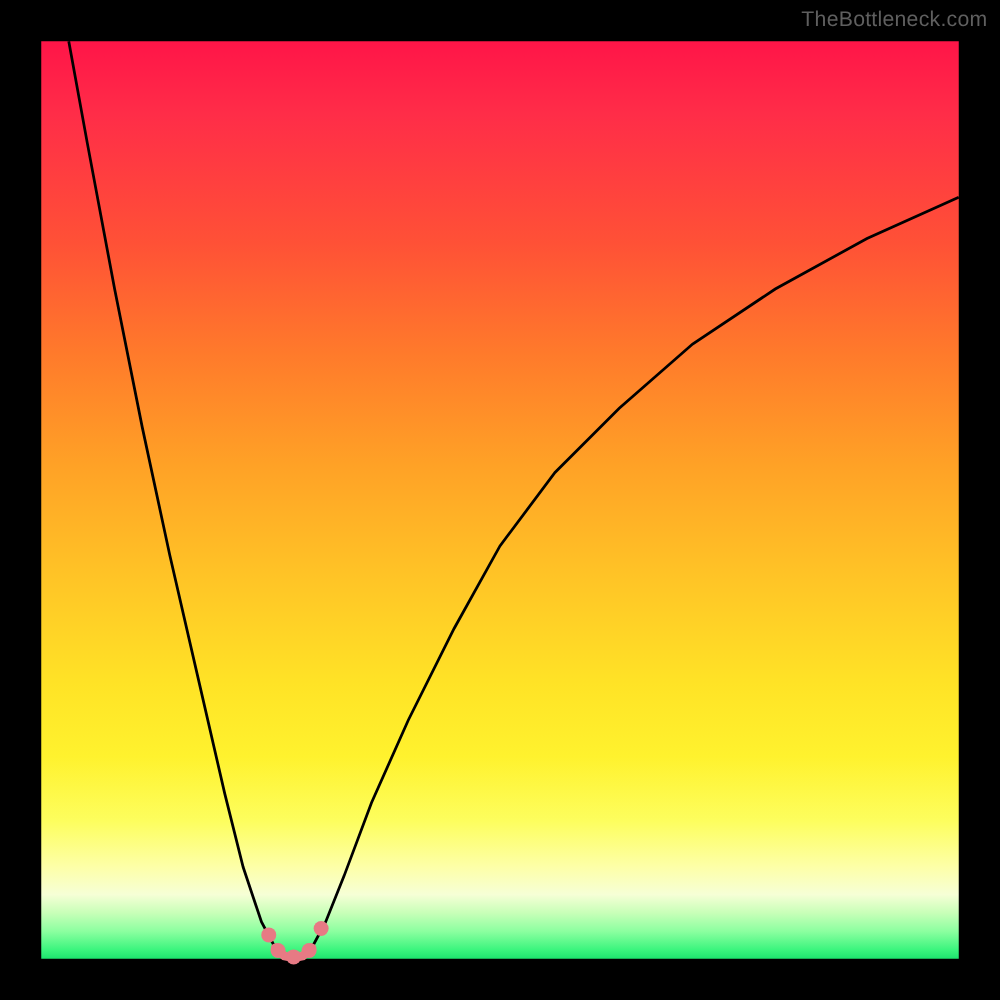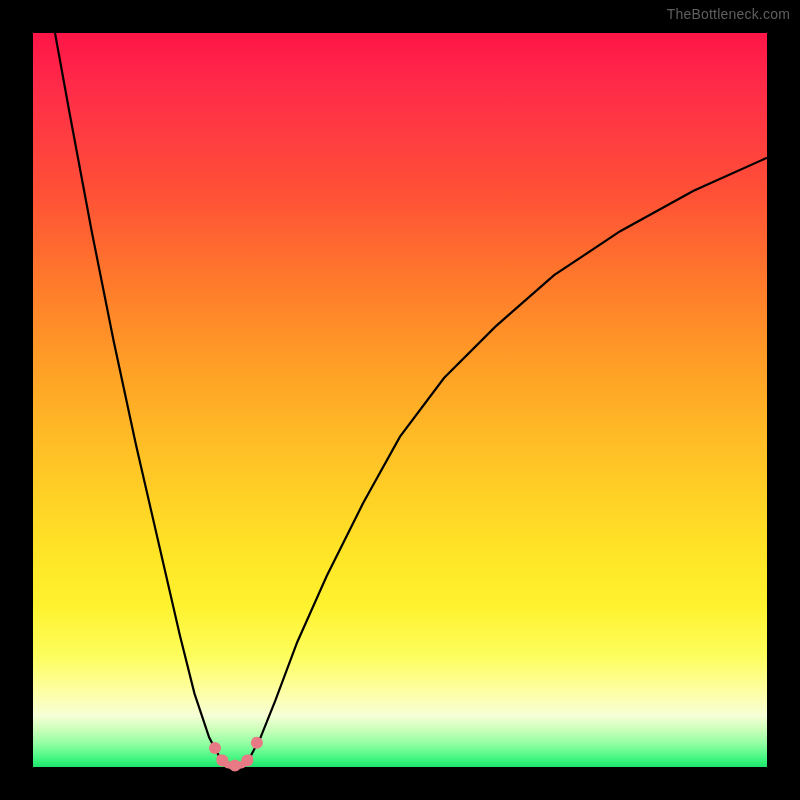--- a/index.html
+++ b/index.html
@@ -40,21 +40,21 @@
       #8cffa0 97%,
       #3cf57e 99%,
       #1de46e 100%
     );
   }
   .watermark {
     position: absolute;
     top: 6px;
     right: 10px;
     color: #5f5f5f;
-    font-size: 14px;
+    font-size: 17px;
     font-weight: 500;
     letter-spacing: 0.2px;
     user-select: none;
   }
   svg.curves {
     position: absolute;
     left: 33px;
     top: 33px;
     width: 734px;
     height: 734px;

